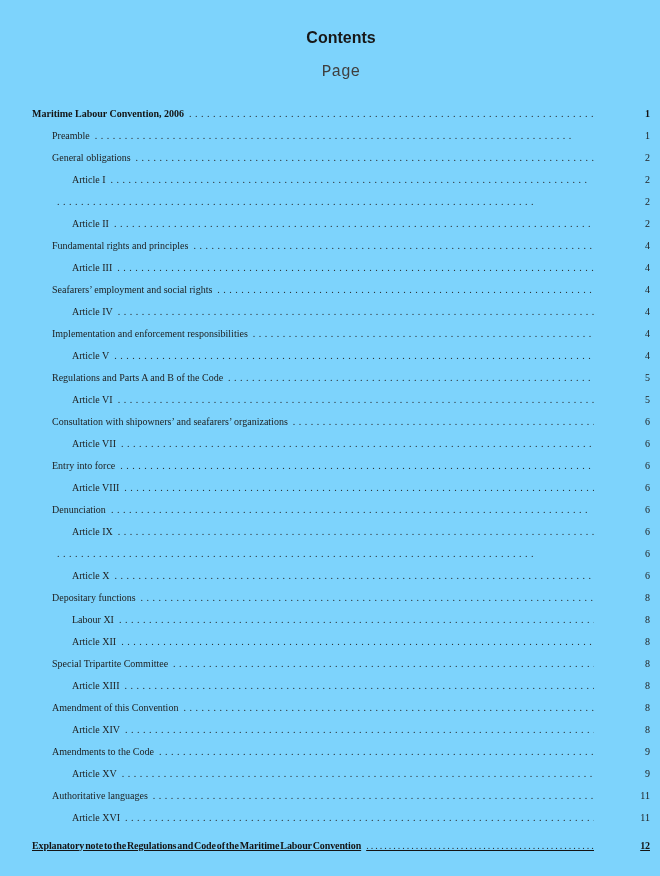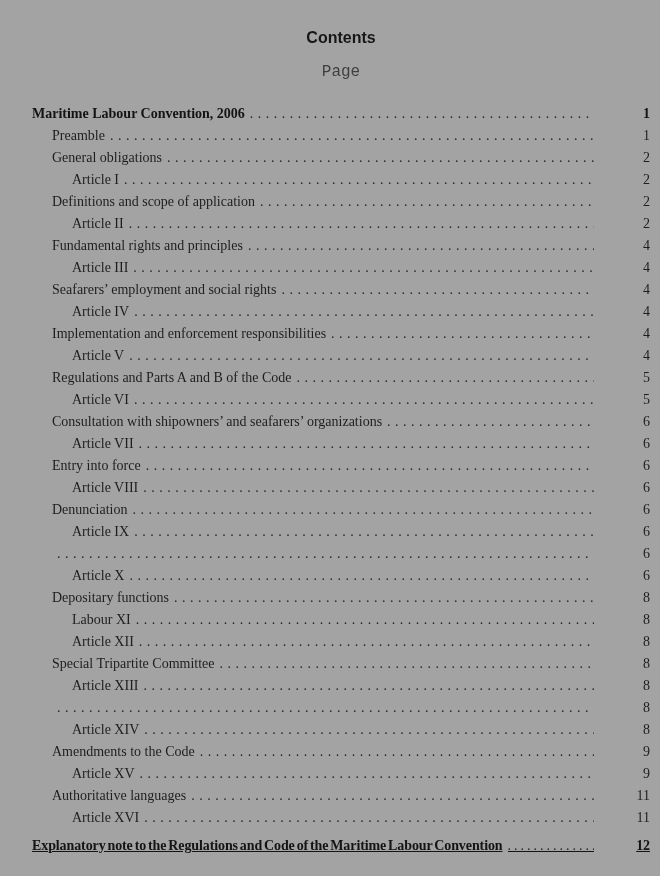--- a/index.html
+++ b/index.html
@@ -1,19 +1,19 @@
 <!DOCTYPE html>
 <html><head>
 <meta charset="utf-8">
 <style>
   html, body { margin: 0; padding: 0; background: #e8e8e8; }
   .page {
     width: 660px;
     height: 876px;
-    background: #a3a3a3;
+    background: #7dd3fc;
     box-sizing: border-box;
     padding: 29px 10px 0 32px;
     font-family: "Liberation Serif", serif;
     color: #1e1e1e;
     overflow: hidden;
   }
   .doc-title {
     font-family: "Liberation Sans", sans-serif;
     font-weight: bold;
     font-size: 16px;
@@ -28,21 +28,21 @@
     line-height: 14px;
     color: #3f3f3f;
     text-align: center;
     margin-top: 18px;
   }
   .toc { margin-top: 24px; }
   .toc-row {
     display: flex;
     align-items: flex-start;
     height: 22px;
-    font-size: 14px;
+    font-size: 10px;
     line-height: 22px;
     white-space: nowrap;
   }
   .toc-row.level-1 { padding-left: 20px; }
   .toc-row.level-2 { padding-left: 40px; }
   .toc-row.bold { font-weight: bold; color: #141414; }
   .toc-row.spaced { margin-top: 6px; word-spacing: -1.5px; letter-spacing: -0.1px; text-decoration: underline; }
   .toc-label { flex-shrink: 0; }
   .toc-leader {
     flex: 1 1 auto;
@@ -87,21 +87,20 @@
     <span class="toc-page">2</span>
   </div>
 
   <div class="toc-row level-2">
     <span class="toc-label">Article I</span>
     <span class="toc-leader"></span>
     <span class="toc-page">2</span>
   </div>
 
   <div class="toc-row level-1">
-    <span class="toc-label">Definitions and scope of application</span>
     <span class="toc-leader"></span>
     <span class="toc-page">2</span>
   </div>
 
   <div class="toc-row level-2">
     <span class="toc-label">Article II</span>
     <span class="toc-leader"></span>
     <span class="toc-page">2</span>
   </div>
 
@@ -224,20 +223,21 @@
     <span class="toc-page">8</span>
   </div>
 
   <div class="toc-row level-2">
     <span class="toc-label">Article XIII</span>
     <span class="toc-leader"></span>
     <span class="toc-page">8</span>
   </div>
 
   <div class="toc-row level-1">
+    <span class="toc-label">Amendment of this Convention</span>
     <span class="toc-leader"></span>
     <span class="toc-page">8</span>
   </div>
 
   <div class="toc-row level-2">
     <span class="toc-label">Article XIV</span>
     <span class="toc-leader"></span>
     <span class="toc-page">8</span>
   </div>
 

